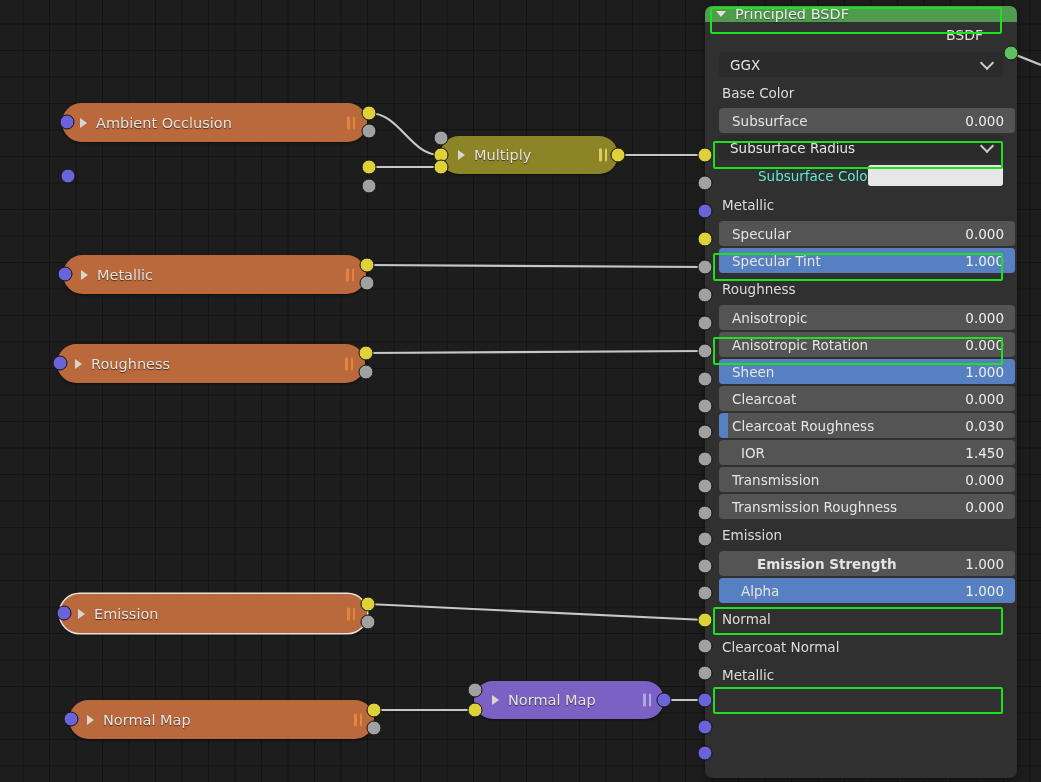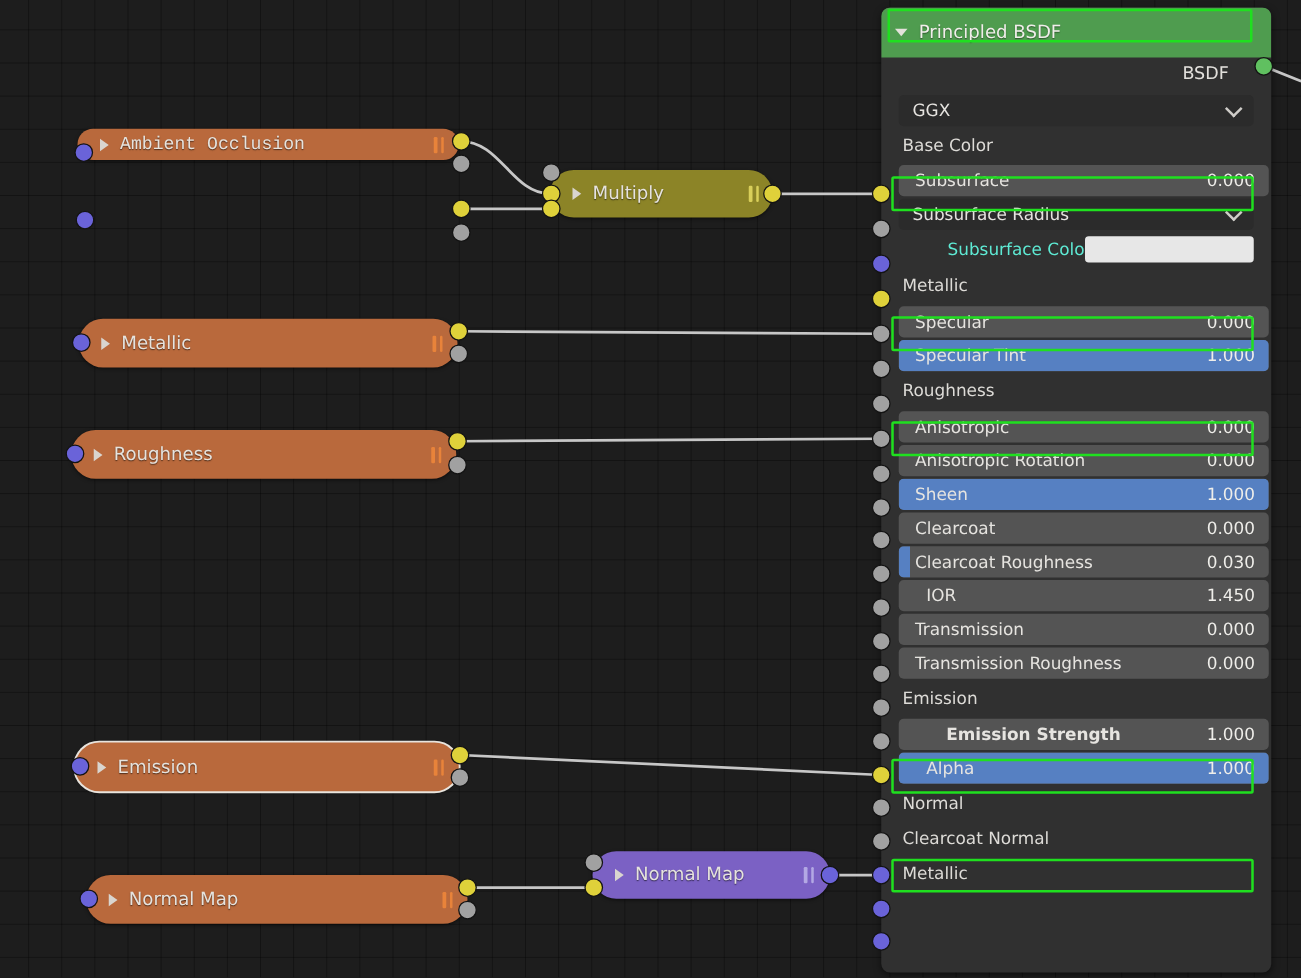--- a/index.html
+++ b/index.html
@@ -65,21 +65,21 @@
   
   #bsdf{
     position:absolute;
     background:#303030;
     border-radius:7px;
     box-sizing:border-box;
     overflow:hidden;
     box-shadow:0 2px 6px rgba(0,0,0,0.5);
   }
   #bsdfHeader{
-    height:40px;background:#4f9c4f;
+    height:16px;background:#4f9c4f;
     display:flex;align-items:center;
     border-top-left-radius:6px;border-top-right-radius:6px;
   }
   #bsdfHeader .dtri{
     margin-left:11px;width:0;height:0;
     border-top:6px solid #e4e1db;
     border-left:5px solid transparent;border-right:5px solid transparent;
     flex:none;
   }
   #bsdfHeader .htxt{
@@ -166,21 +166,21 @@
       <path d="M368,604 L 705,620"></path>
 
       <path d="M374,710 L 474,710"></path>
 
       <path d="M664,700 L 705,700"></path>
 
       <path d="M1011,53 L 1041,65"></path>
     </g>
   </svg>
 
-  <div class="cnode orange" style="left:62px;top:103px;width:305px;height:25px;font-family:Liberation Mono, monospace;">
+  <div class="cnode orange" style="left:62px;top:103px;width:305px;height:39px;">
     <span class="tri"></span>
     <span class="lbl">Ambient Occlusion</span>
     <span class="pausei" style="right:12px;">
         <i></i>
         <i></i>
       </span>
   </div>
   <span class="sock s-purple" style="left:67px;top:122px;"></span>
   <span class="sock s-yellow" style="left:369px;top:113px;"></span>
   <span class="sock s-gray" style="left:369px;top:131px;"></span>

